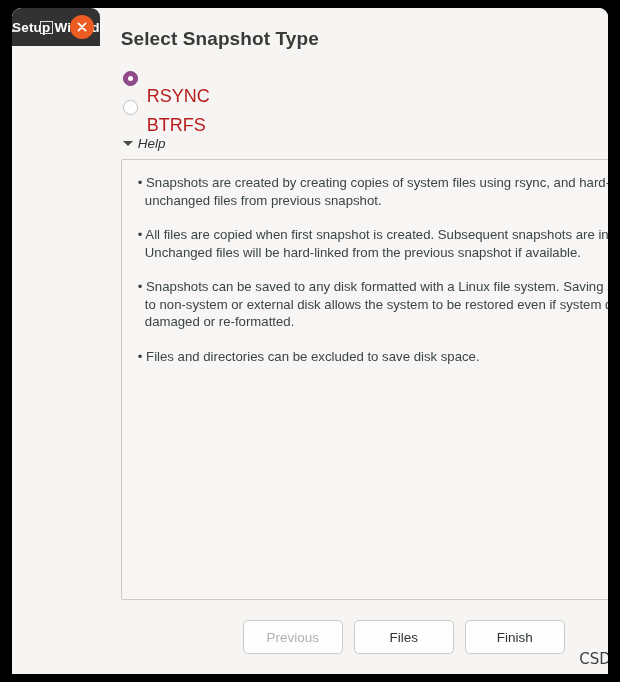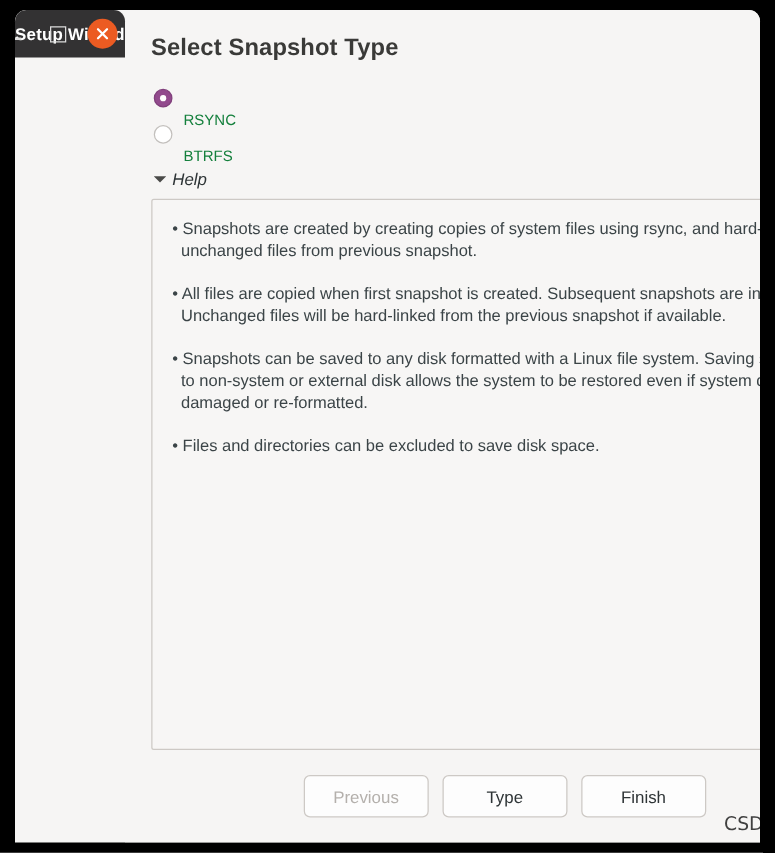--- a/index.html
+++ b/index.html
@@ -128,22 +128,22 @@
     width: 5px;
     height: 5px;
     border-radius: 50%;
     background: #ffffff;
   }
   .radio-mark.off {
     background: #ffffff;
     border: 1px solid #c3c0bd;
   }
   .radio-label {
-    font-size: 12px;
-    color: #15803d;
+    font-size: 18px;
+    color: #b91c1c;
     margin-left: 9px;
     margin-top: 36px;
   }
 
   .help-toggle {
     display: flex;
     align-items: center;
     margin: 9px 0 6px 11px;
     height: 20px;
     font-style: italic;
@@ -273,19 +273,19 @@
 
     <div class="help-panel">
       <p class="help-bullet">• Snapshots are created by creating copies of system files using rsync, and hard-linking unchanged files from previous snapshot.</p>
       <p class="help-bullet">• All files are copied when first snapshot is created. Subsequent snapshots are incremental. Unchanged files will be hard-linked from the previous snapshot if available.</p>
       <p class="help-bullet">• Snapshots can be saved to any disk formatted with a Linux file system. Saving snapshots to non-system or external disk allows the system to be restored even if system disk is damaged or re-formatted.</p>
       <p class="help-bullet">• Files and directories can be excluded to save disk space.</p>
     </div>
 
     <div class="footer">
       <button class="btn disabled">Previous</button>
-      <button class="btn">Type</button>
+      <button class="btn">Files</button>
       <button class="btn">Finish</button>
       <div class="watermark">CSDN @琉璃轻纱</div>
     </div>
 
   </div>
 </div>
 
 </body></html>

